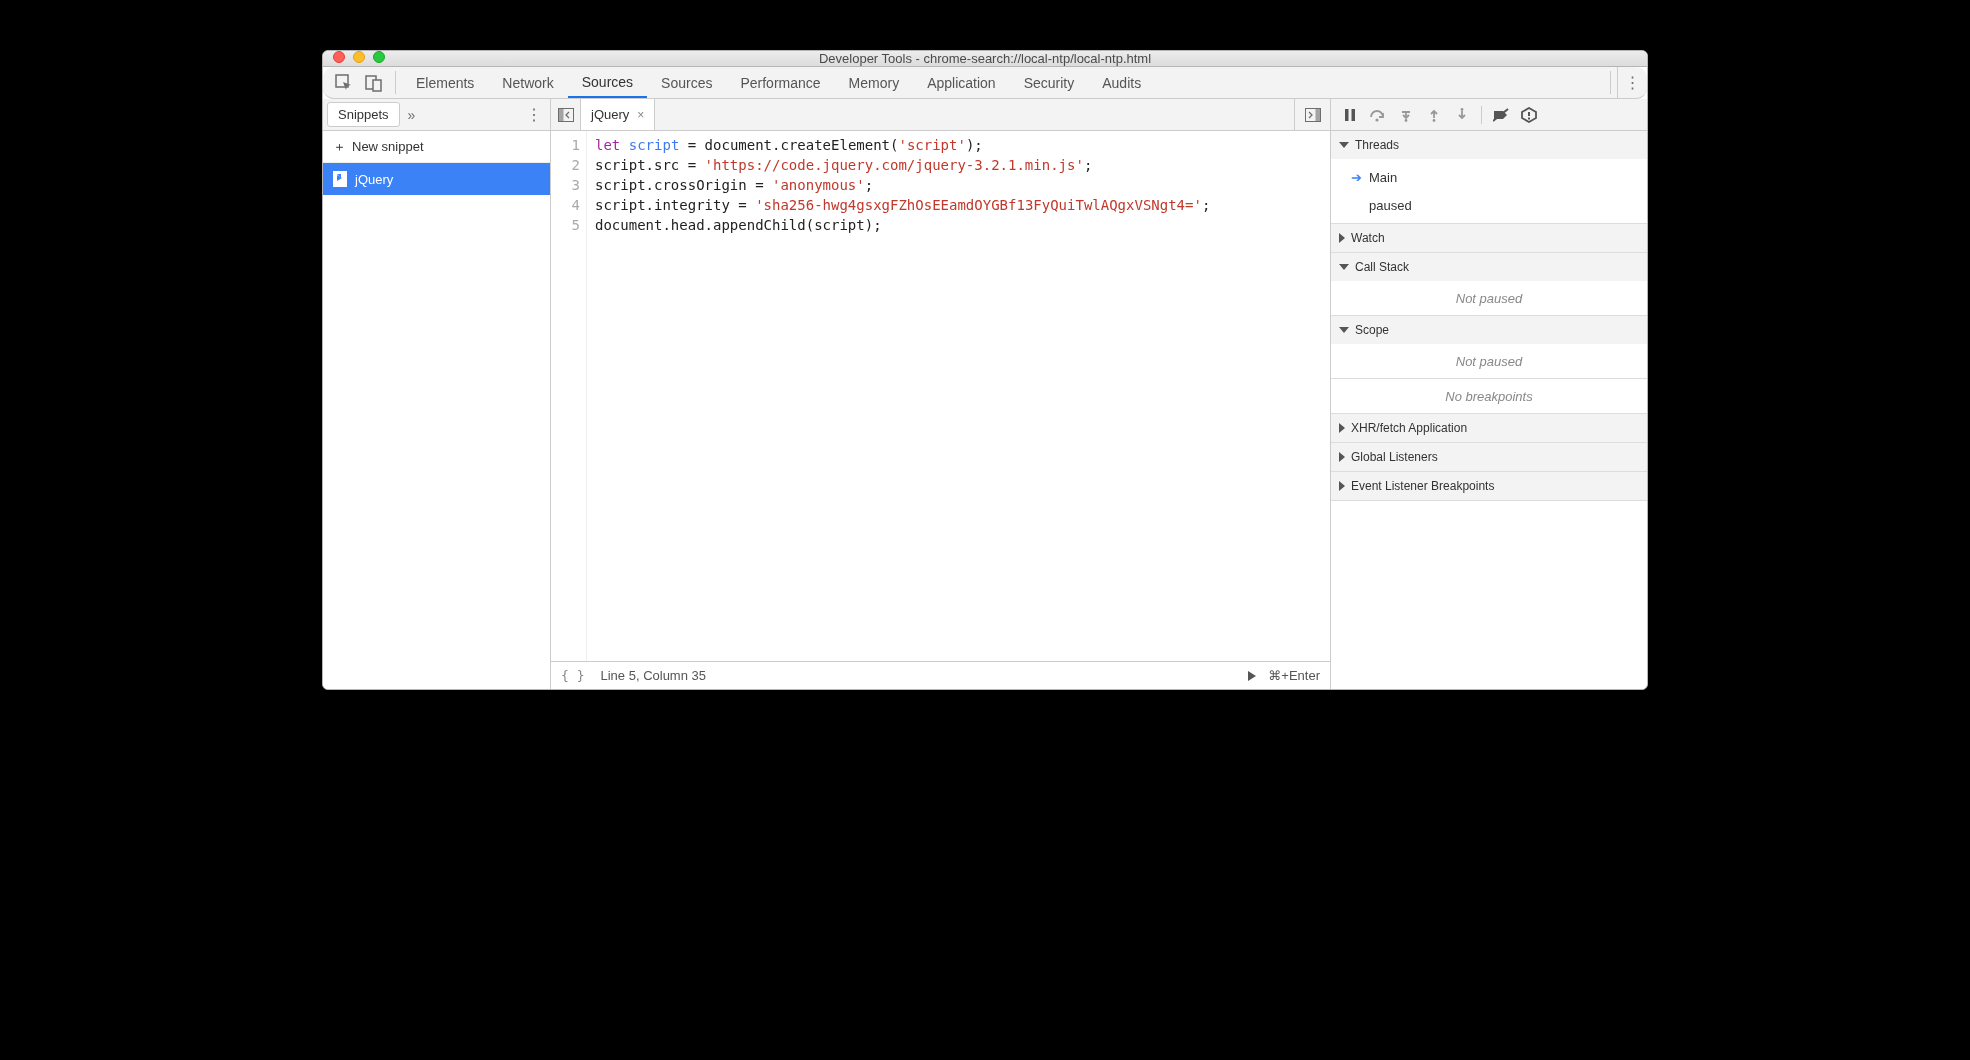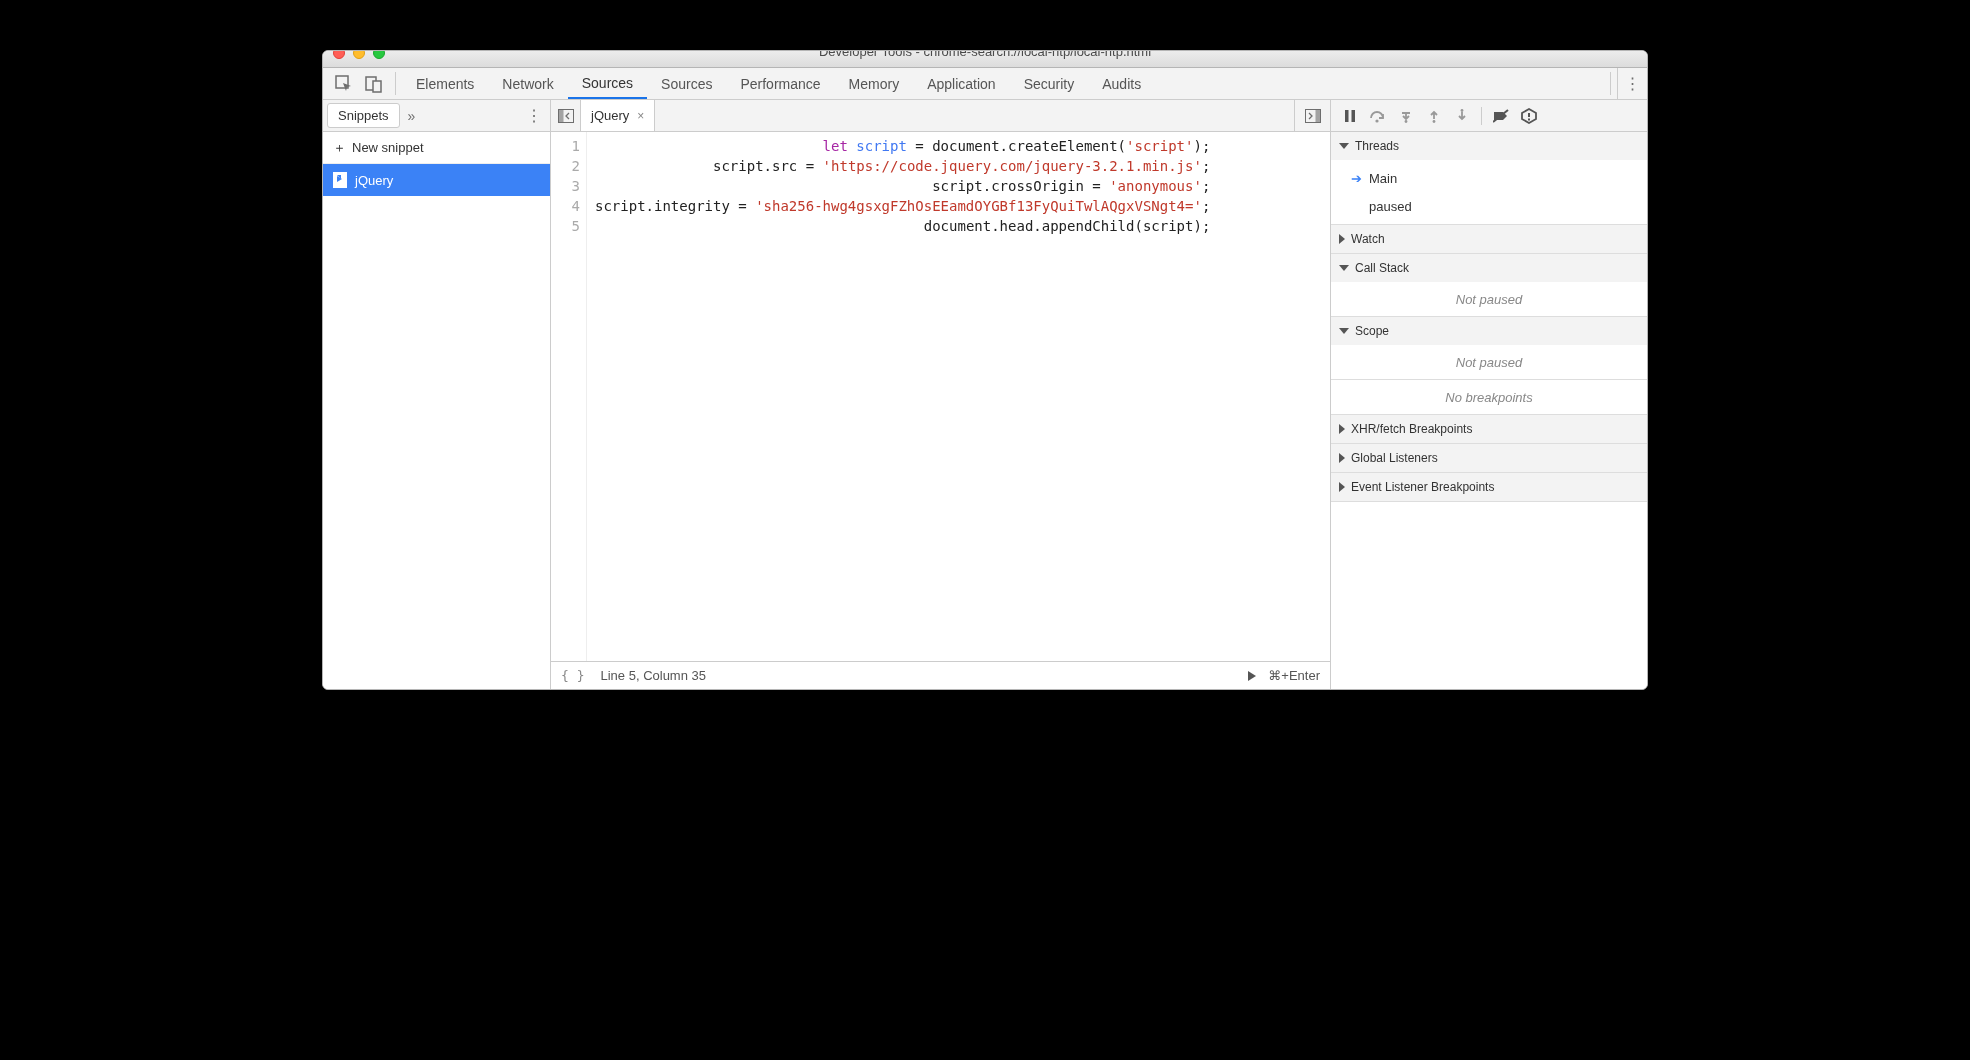--- a/index.html
+++ b/index.html
@@ -24,22 +24,22 @@
     display: flex;
     flex-direction: column;
     border: 1px solid #b5b5b5;
   }
   
   .titlebar {
     height: 16px;
     background: linear-gradient(#ececec,#dcdcdc);
     border-bottom: 1px solid #b5b5b5;
     display: flex;
-    align-items: flex-end;
-    padding: 8px 10px;
+    align-items: flex-start;
+    padding: 0 10px;
     position: relative;
   }
   .traffic { display: flex; gap: 8px; }
   .traffic .dot { width: 12px; height: 12px; border-radius: 50%; }
   .dot.red { background: #ff5f57; border: 0.5px solid #e14139; }
   .dot.yellow { background: #ffbd2e; border: 0.5px solid #e1a115; }
   .dot.green { background: #28c840; border: 0.5px solid #1ba72d; }
   .title-text {
     position: absolute;
     left: 0; right: 0;
@@ -48,20 +48,21 @@
     color: #4a4a4a;
   }
   
   .toolbar {
     height: 32px;
     border-bottom: 1px solid #ccc;
     display: flex;
     align-items: stretch;
     padding-left: 6px;
     background: #f3f3f3;
+    border-radius: 11px;
   }
   .tool-icon {
     width: 30px;
     display: flex;
     align-items: center;
     justify-content: center;
     color: #6e6e6e;
   }
   .tool-sep {
     width: 1px;
@@ -227,21 +228,20 @@
     color: #aaa;
     padding: 4px 6px 4px 0;
     background: #fff;
     border-right: 1px solid #eee;
     user-select: none;
   }
   .code {
     padding: 4px 8px;
     white-space: pre;
     color: #222;
-    text-align: right;
   }
   .kw { color: #a626a4; }
   .vr { color: #4078f2; }
   .str { color: #c0392b; }
   .statusbar {
     height: 28px;
     border-top: 1px solid #ccc;
     display: flex;
     align-items: center;
     padding: 0 10px;
@@ -534,21 +534,21 @@
         <div class="msg">Not paused</div>
       </div>
 
       <div class="sect">
         <div class="msg">No breakpoints</div>
       </div>
 
       <div class="sect">
         <div class="sect-head">
           <span class="tri-rt"></span>
-          <span>XHR/fetch Breakpoints</span>
+          <span>XHR/fetch Application</span>
         </div>
       </div>
       <div class="sect">
         <div class="sect-head">
           <span class="tri-rt"></span>
           <span>Global Listeners</span>
         </div>
       </div>
       <div class="sect">
         <div class="sect-head">

